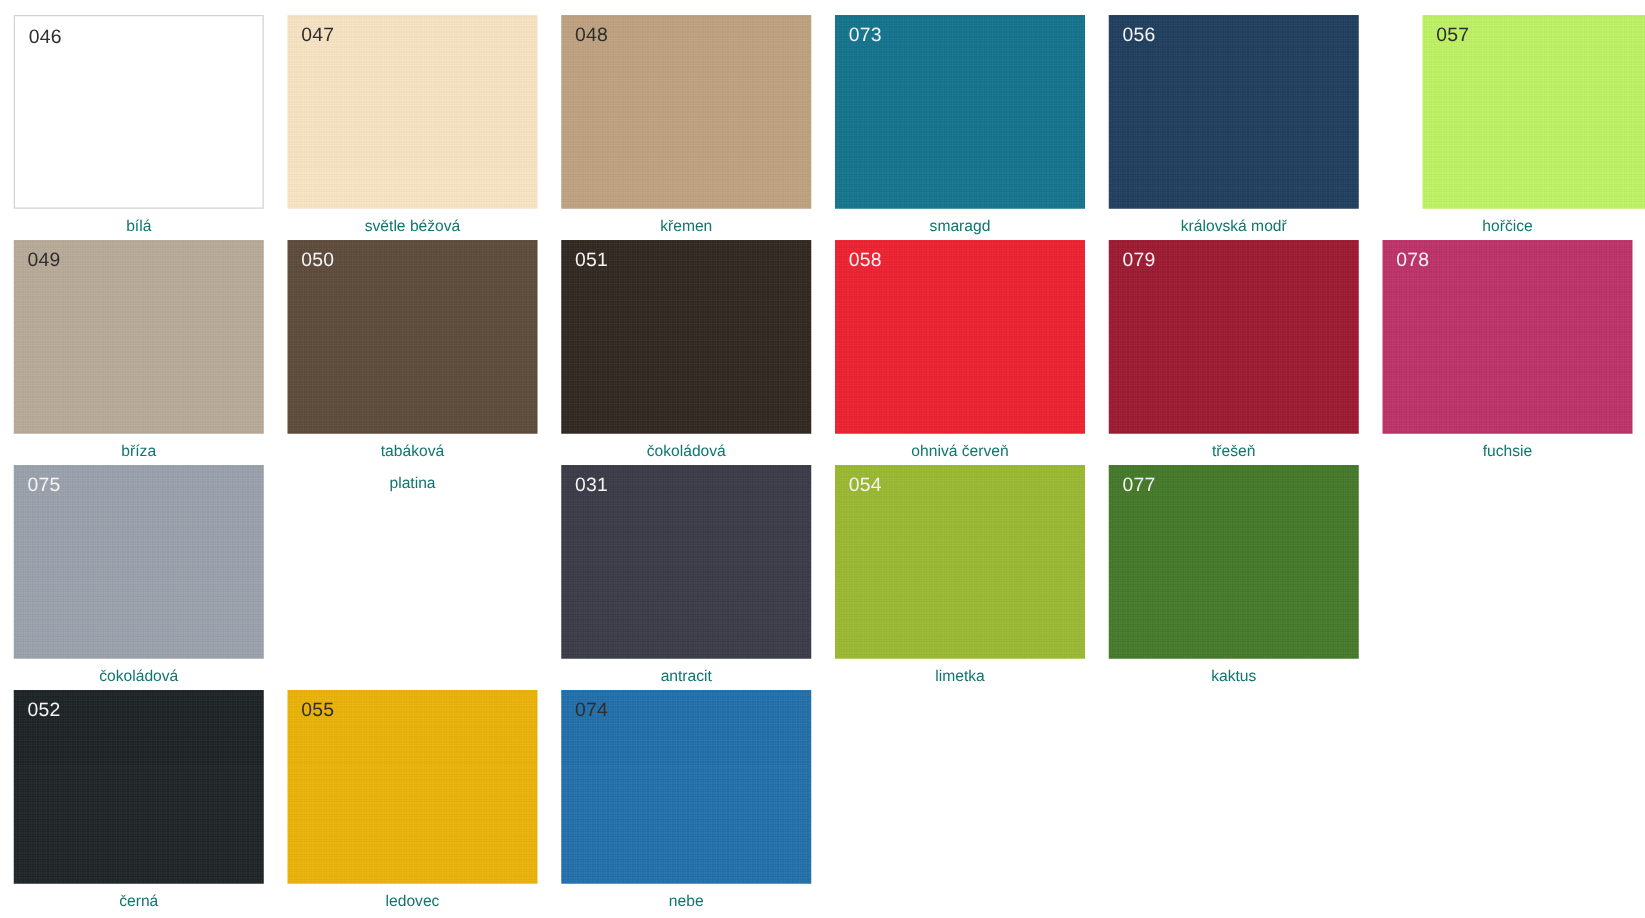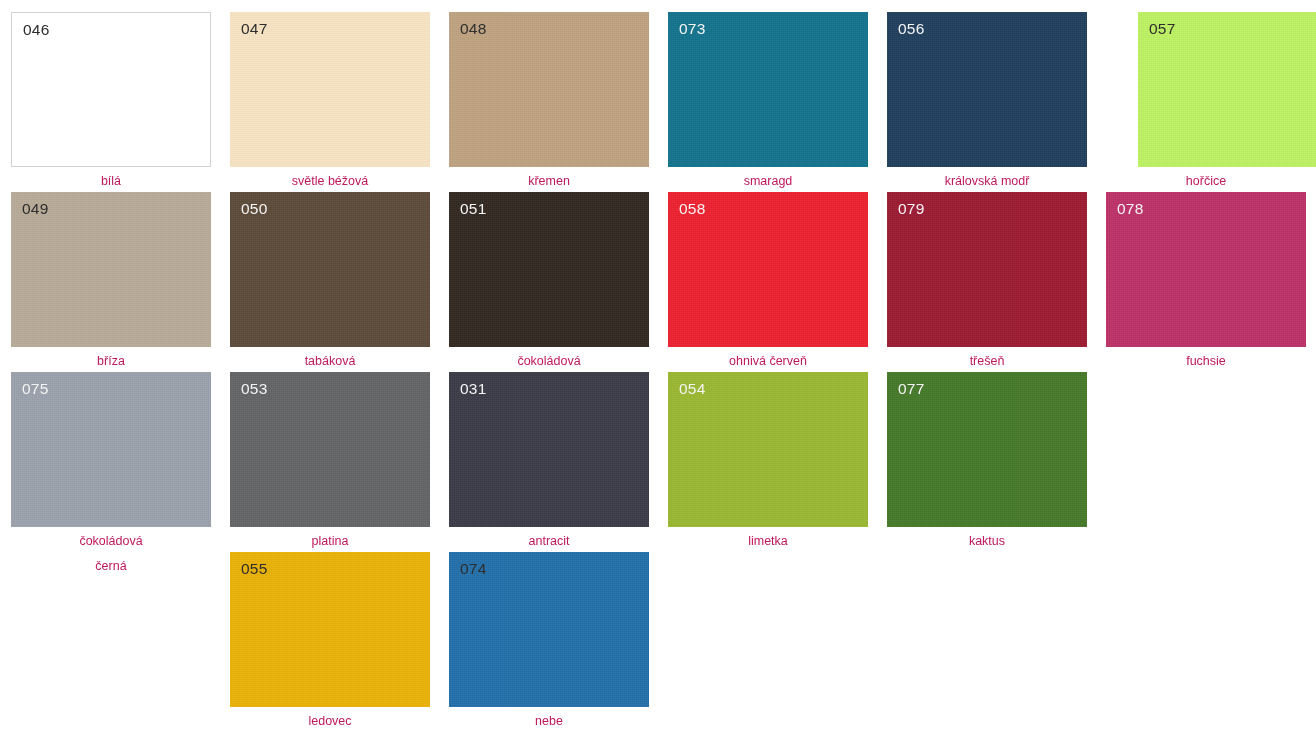--- a/index.html
+++ b/index.html
@@ -66,21 +66,21 @@
   .swatch-code.light {
     color: #f4f4f4;
   }
   .swatch-code.dark {
     color: #2e2e2e;
   }
   .swatch-name {
     width: 200px;
     text-align: center;
     font-size: 12.5px;
-    color: #be185d;
+    color: #0f766e;
     margin-top: 7px;
     line-height: 1.2;
     white-space: nowrap;
   }
 </style>
 </head>
 <body>
 
 <main id="swatch-grid">
     <div class="swatch-cell">
@@ -155,23 +155,20 @@
       </div>
       <div class="swatch-name">fuchsie</div>
     </div>
     <div class="swatch-cell">
       <div class="swatch-chip" style="background-color: rgb(155, 162, 173);">
         <span class="swatch-code light">075</span>
       </div>
       <div class="swatch-name">čokoládová</div>
     </div>
     <div class="swatch-cell">
-      <div class="swatch-chip" style="background-color: rgb(99, 101, 102);">
-        <span class="swatch-code light">053</span>
-      </div>
       <div class="swatch-name">platina</div>
     </div>
     <div class="swatch-cell">
       <div class="swatch-chip" style="background-color: rgb(59, 60, 72);">
         <span class="swatch-code light">031</span>
       </div>
       <div class="swatch-name">antracit</div>
     </div>
     <div class="swatch-cell">
       <div class="swatch-chip" style="background-color: rgb(154, 184, 50);">
@@ -183,20 +180,23 @@
       <div class="swatch-chip" style="background-color: rgb(70, 122, 42); text-align: center;">
         <span class="swatch-code light">077</span>
       </div>
       <div class="swatch-name">kaktus</div>
     </div>
     <div class="swatch-cell empty">
       <div class="swatch-chip plain" style="background-color: transparent;"></div>
       <div class="swatch-name"></div>
     </div>
     <div class="swatch-cell">
+      <div class="swatch-chip" style="background-color: rgb(30, 36, 39);">
+        <span class="swatch-code light">052</span>
+      </div>
       <div class="swatch-name">černá</div>
     </div>
     <div class="swatch-cell">
       <div class="swatch-chip" style="background-color: #eab308;">
         <span class="swatch-code dark">055</span>
       </div>
       <div class="swatch-name">ledovec</div>
     </div>
     <div class="swatch-cell">
       <div class="swatch-chip" style="background-color: rgb(36, 112, 171);">

